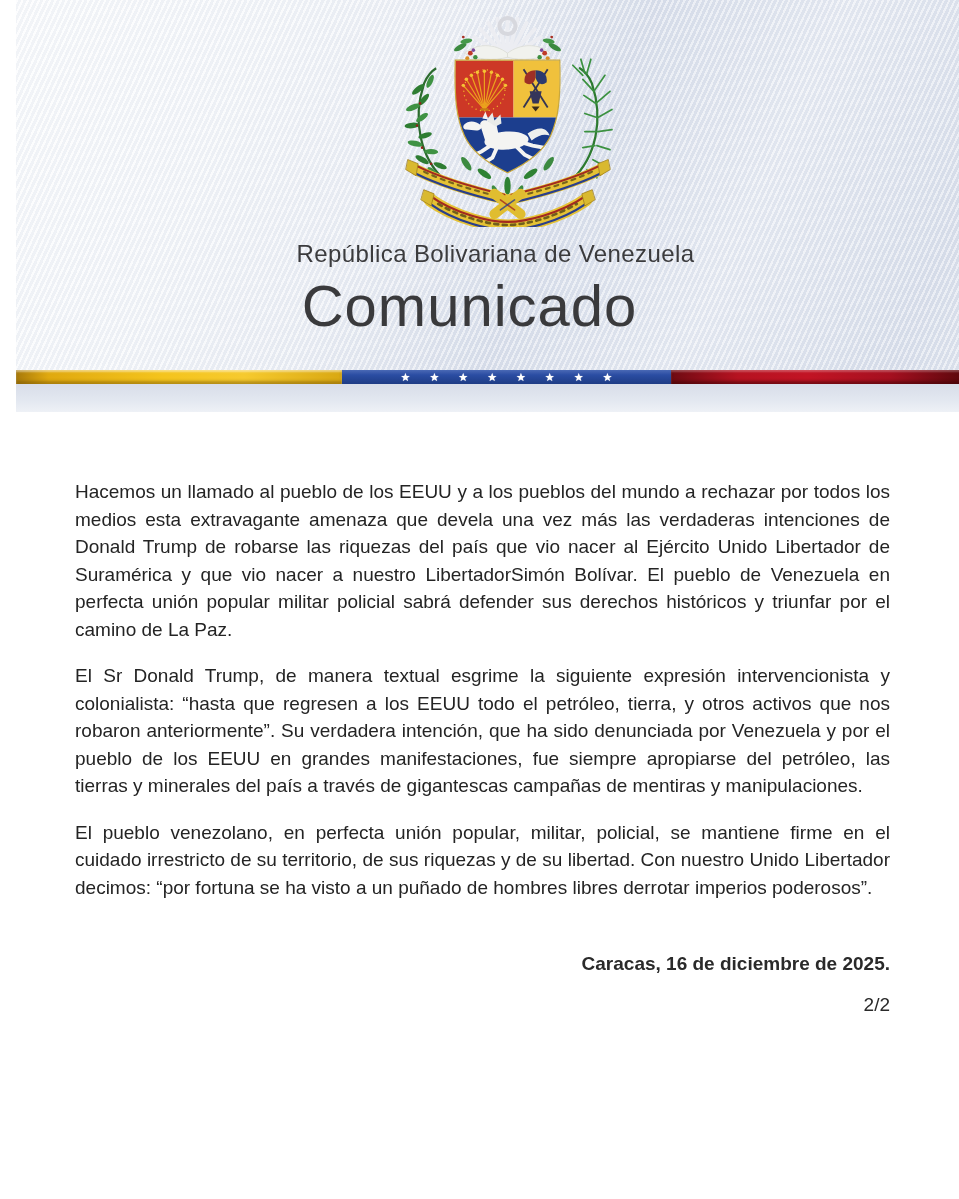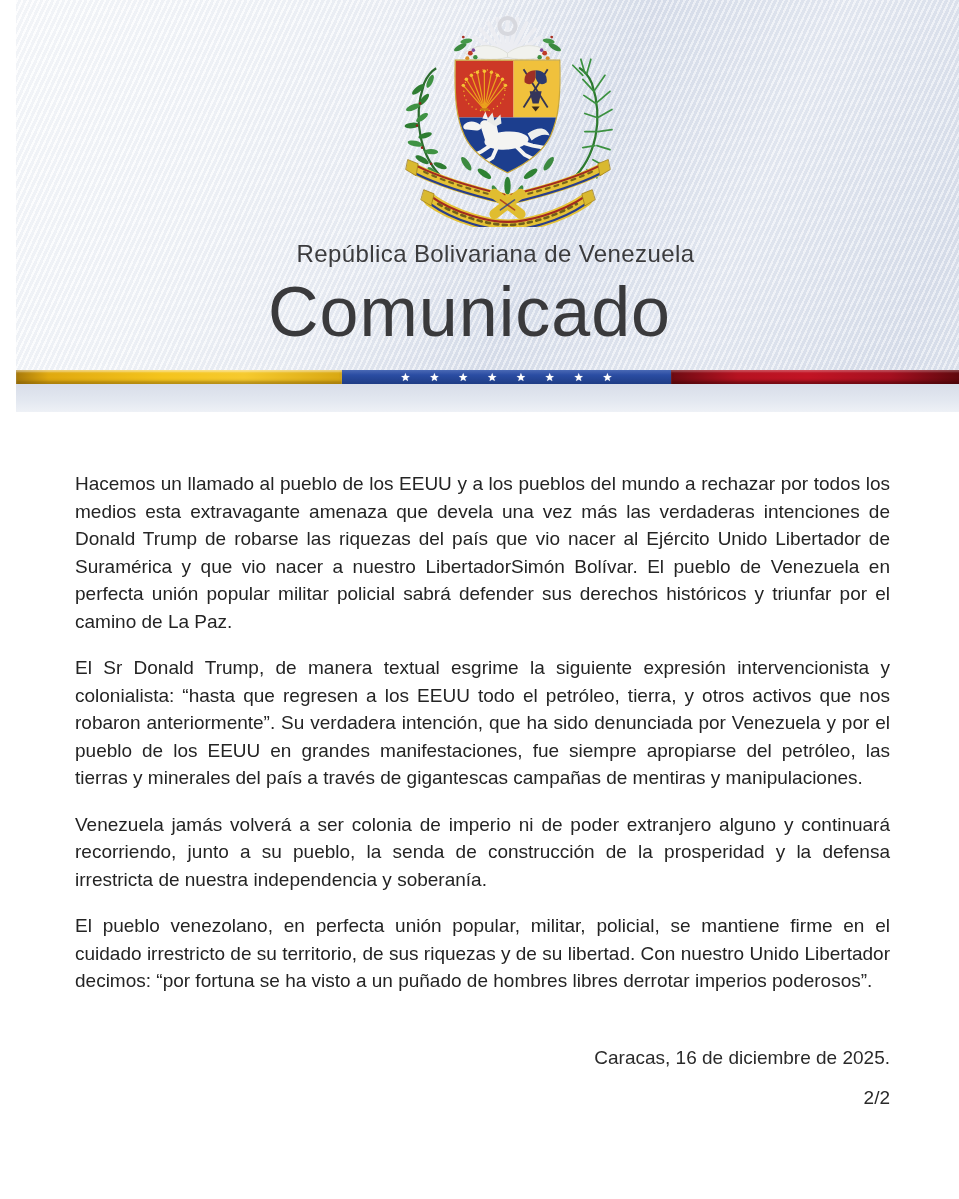--- a/index.html
+++ b/index.html
@@ -32,21 +32,21 @@
   .republic-line{
     position:absolute;top:240px;left:0;width:959px;
     text-align:center;
     font-size:24px;letter-spacing:0.4px;
     color:#3b3b3d;
   }
   .doc-title{
     position:absolute;top:272px;left:0;width:907px;
     margin:0;
     text-align:center;
-    font-size:70px;font-weight:400;letter-spacing:1px;
+    font-size:58px;font-weight:400;letter-spacing:1px;
     color:#3a3a3c;
   }
   
   .flag-stripe{
     position:absolute;top:370px;left:0;width:959px;height:14px;
     display:flex;
   }
   .seg{height:100%;}
   .seg-yellow{
     width:326px;
@@ -77,27 +77,28 @@
   
   .doc-body{
     position:absolute;top:412px;left:0;width:959px;height:787px;
     background:#ffffff;
     padding:50px 69px 0 75px;
     box-sizing:border-box;
     color:#242424;
     font-size:19px;line-height:27.5px;
   }
   .doc-body p{
-    margin:8px 0 19px 0;
+    margin:16px 0 19px 0;
     text-align:justify;
   }
   .date-line{
     margin-top:49px;
     text-align:right;
     color:#2a2a2a;
+    font-weight:bold;
   }
   .page-number{
     margin-top:13px;
     text-align:right;
     color:#2a2a2a;
   }
 </style>
 </head>
 <body>
 
@@ -292,20 +293,19 @@
         <span class="stars-row">★★★★★★★★</span>
       </div>
       <div class="seg seg-red"></div>
     </div>
     <div class="under-band"></div>
   </header>
 
   <main class="doc-body">
     <p>Hacemos un llamado al pueblo de los EEUU y a los pueblos del mundo a rechazar por todos los medios esta extravagante amenaza que devela una vez más las verdaderas intenciones de Donald Trump de robarse las riquezas del país que vio nacer al Ejército Unido Libertador de Suramérica y que vio nacer a nuestro LibertadorSimón Bolívar. El pueblo de Venezuela en perfecta unión popular militar policial sabrá defender sus derechos históricos y triunfar por el camino de La Paz.</p>
     <p>El Sr Donald Trump, de manera textual esgrime la siguiente expresión intervencionista y colonialista: “hasta que regresen a los EEUU todo el petróleo, tierra, y otros activos que nos robaron anteriormente”. Su verdadera intención, que ha sido denunciada por Venezuela y por el pueblo de los EEUU en grandes manifestaciones, fue siempre apropiarse del petróleo, las tierras y minerales del país a través de gigantescas campañas de mentiras y manipulaciones.</p>
-    <p>Venezuela jamás volverá a ser colonia de imperio ni de poder extranjero alguno y continuará recorriendo, junto a su pueblo, la senda de construcción de la prosperidad y la defensa irrestricta de nuestra independencia y soberanía.</p>
     <p>El pueblo venezolano, en perfecta unión popular, militar, policial, se mantiene firme en el cuidado irrestricto de su territorio, de sus riquezas y de su libertad. Con nuestro Unido Libertador decimos: “por fortuna se ha visto a un puñado de hombres libres derrotar imperios poderosos”.</p>
 
     <div class="date-line">Caracas, 16 de diciembre de 2025.</div>
     <div class="page-number">2/2</div>
   </main>
 
 </div>
 
 </body></html>

